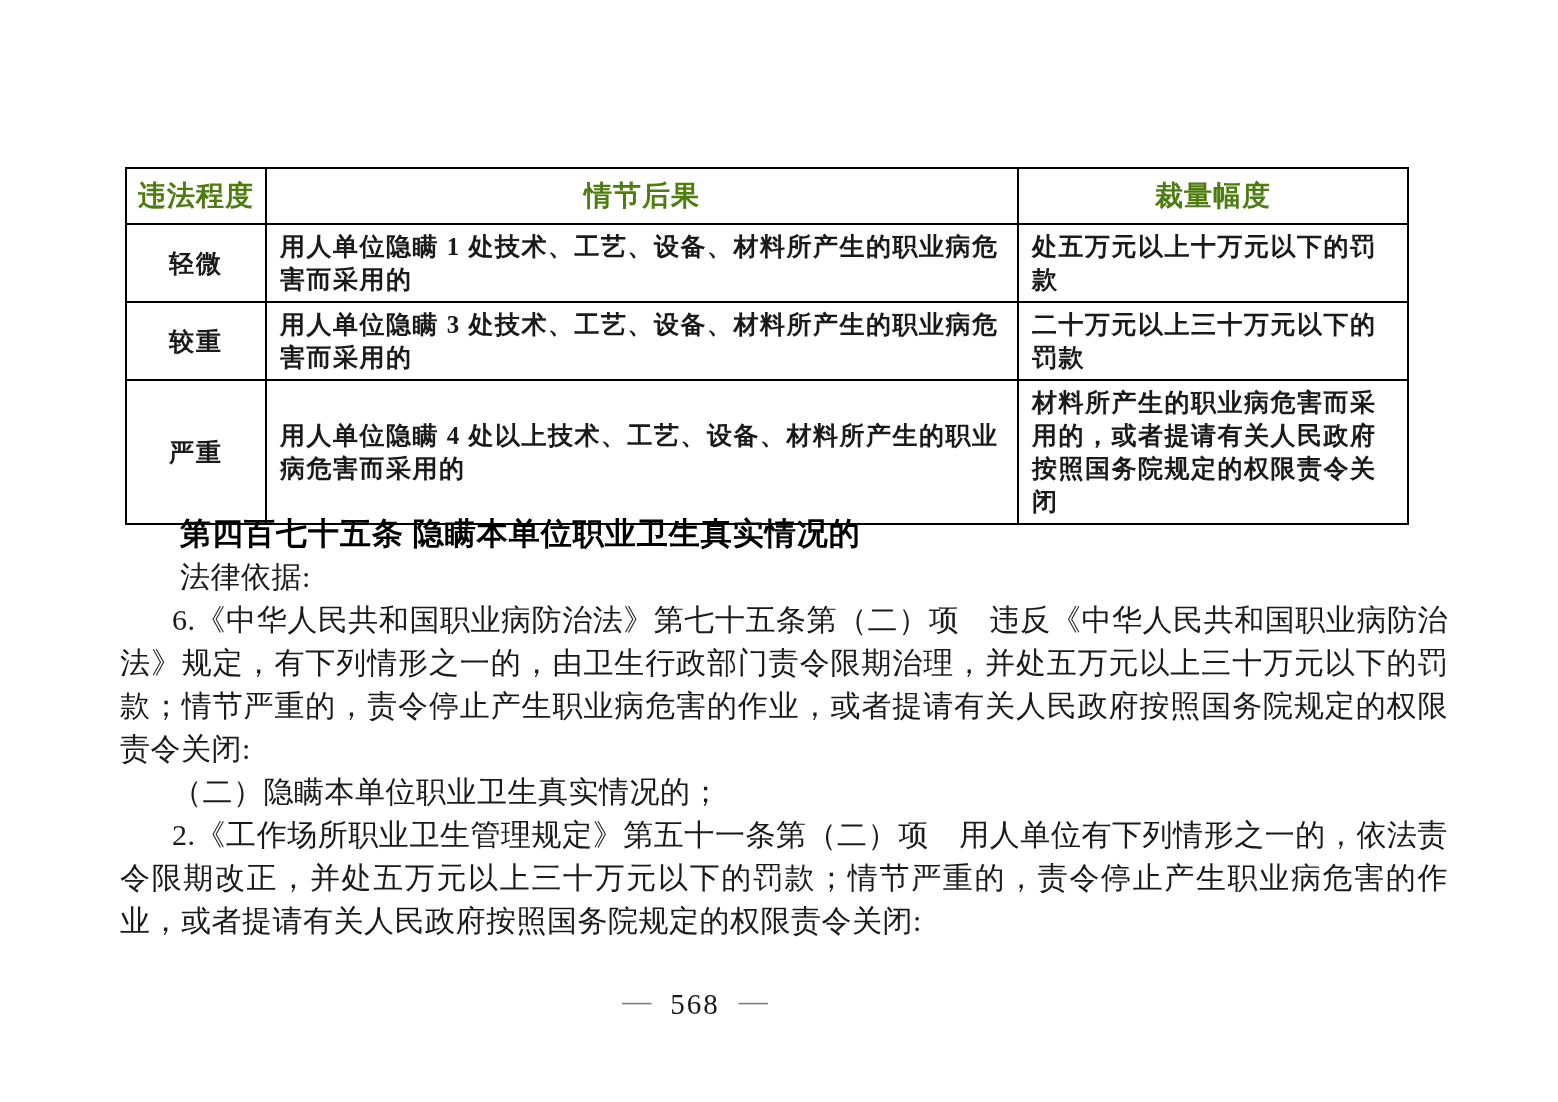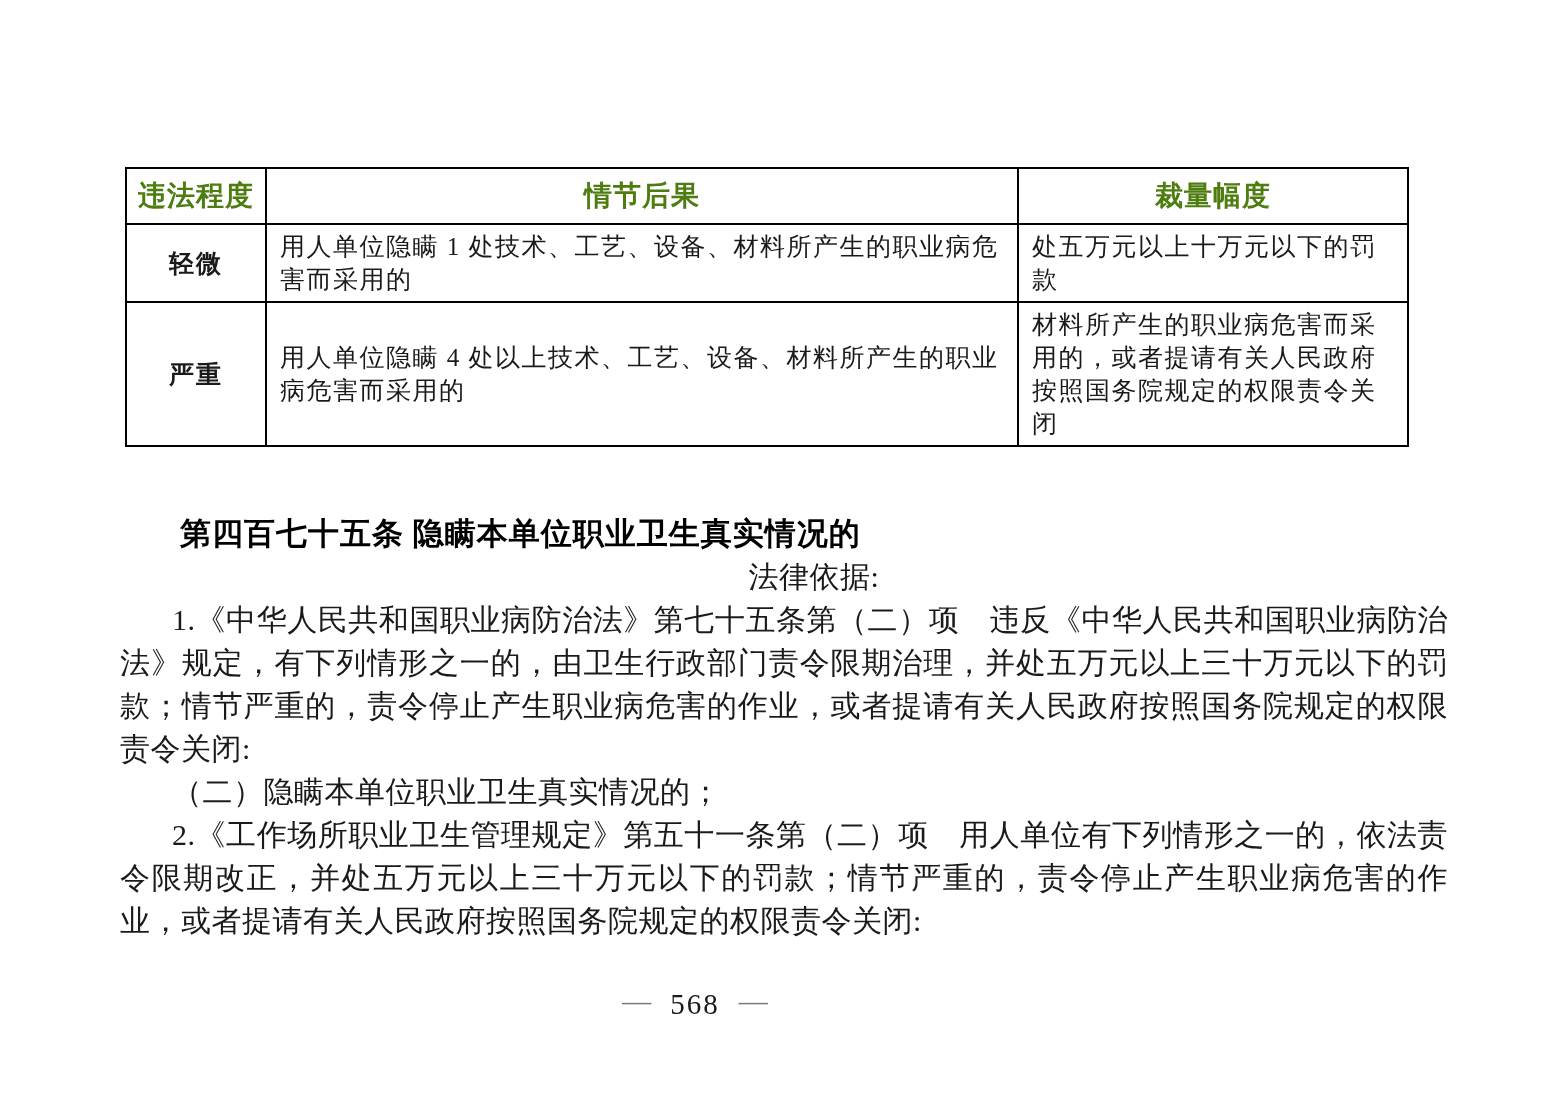--- a/index.html
+++ b/index.html
@@ -37,20 +37,21 @@
     height: 56px;
     text-align: center;
     letter-spacing: 1px;
     color: #4d7c0f;
   }
   .law-table td {
     font-size: 25px;
     line-height: 33px;
     letter-spacing: 1.5px;
     color: #1a1a1a;
+    font-weight: bold;
   }
   .law-table td.degree {
     text-align: center;
     font-weight: 700;
     letter-spacing: 2px;
     border-radius: 28px;
   }
   .law-table td.conseq, .law-table td.penalty {
     text-align: left;
     padding: 5px 13px;
@@ -73,21 +74,21 @@
   }
   .article p { margin: 0; }
   .article-title {
     font-weight: 700;
     color: #000000;
     text-indent: 60px;
     font-size: 31px;
     letter-spacing: 1px;
     text-align: left;
   }
-  .basis { text-indent: 60px; text-align: center; }
+  .basis { text-indent: 60px; text-align: left; }
   .para { text-indent: 52px; }
 
   
   .footer {
     position: absolute;
     top: 988px;
     left: 0;
     width: 1390px;
     text-align: center;
     font-size: 29px;
@@ -118,32 +119,37 @@
         <th>情节后果</th>
         <th>裁量幅度</th>
       </tr>
     </thead>
     <tbody>
       <tr class="r1">
         <td class="degree">轻微</td>
         <td class="conseq">用人单位隐瞒 1 处技术、工艺、设备、材料所产生的职业病危害而采用的</td>
         <td class="penalty">处五万元以上十万元以下的罚款</td>
       </tr>
+      <tr class="r3">
+        <td class="degree">较重</td>
+        <td class="conseq">用人单位隐瞒 3 处技术、工艺、设备、材料所产生的职业病危害而采用的</td>
+        <td class="penalty">二十万元以上三十万元以下的罚款</td>
+      </tr>
       <tr class="r4">
         <td class="degree">严重</td>
         <td class="conseq">用人单位隐瞒 4 处以上技术、工艺、设备、材料所产生的职业病危害而采用的</td>
         <td class="penalty">材料所产生的职业病危害而采用的，或者提请有关人民政府按照国务院规定的权限责令关闭</td>
       </tr>
     </tbody>
   </table>
 
   <div class="article">
     <p class="article-title">第四百七十五条 隐瞒本单位职业卫生真实情况的</p>
     <p class="basis">法律依据:</p>
-    <p class="para">1.《中华人民共和国职业病防治法》第七十五条第（二）项　违反《中华人民共和国职业病防治法》规定，有下列情形之一的，由卫生行政部门责令限期治理，并处五万元以上三十万元以下的罚款；情节严重的，责令停止产生职业病危害的作业，或者提请有关人民政府按照国务院规定的权限责令关闭:</p>
+    <p class="para">6.《中华人民共和国职业病防治法》第七十五条第（二）项　违反《中华人民共和国职业病防治法》规定，有下列情形之一的，由卫生行政部门责令限期治理，并处五万元以上三十万元以下的罚款；情节严重的，责令停止产生职业病危害的作业，或者提请有关人民政府按照国务院规定的权限责令关闭:</p>
     <p class="para">（二）隐瞒本单位职业卫生真实情况的；</p>
     <p class="para">2.《工作场所职业卫生管理规定》第五十一条第（二）项　用人单位有下列情形之一的，依法责令限期改正，并处五万元以上三十万元以下的罚款；情节严重的，责令停止产生职业病危害的作业，或者提请有关人民政府按照国务院规定的权限责令关闭:</p>
   </div>
 
   <div class="footer">
     <span class="dash">—</span><span class="num">568</span><span class="dash">—</span>
   </div>
 
 </div>
 

